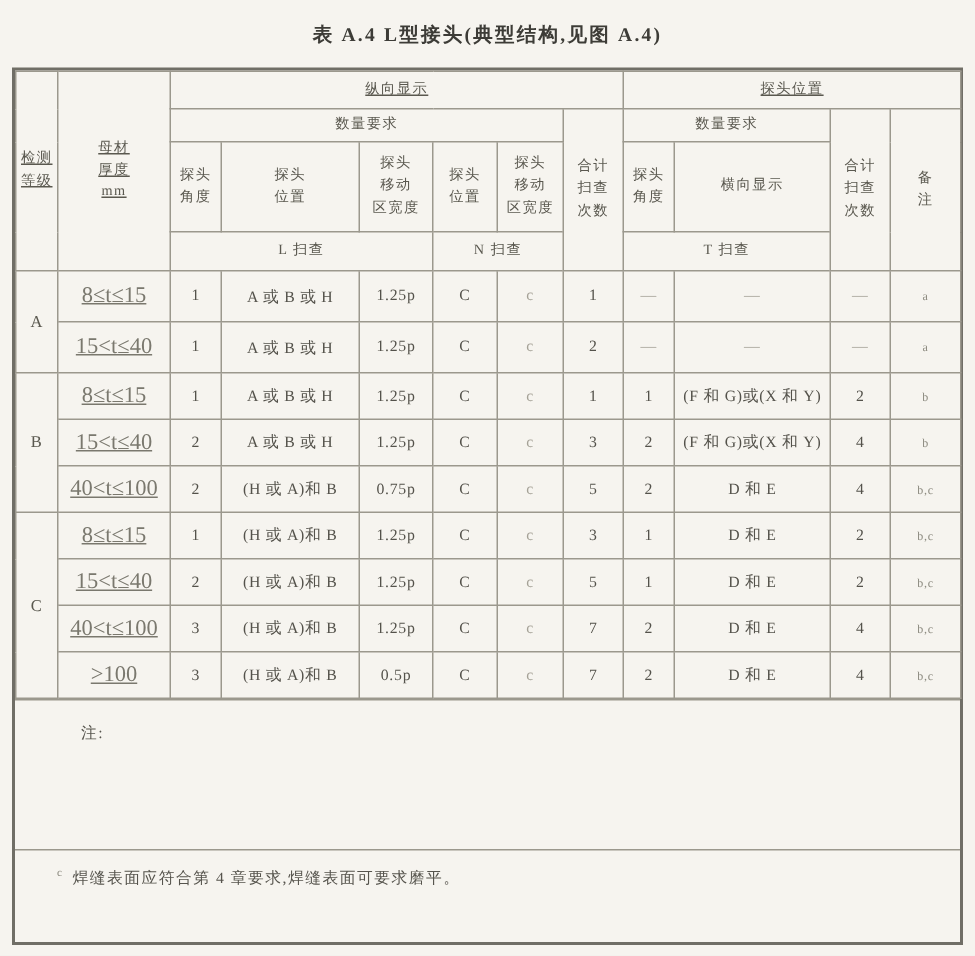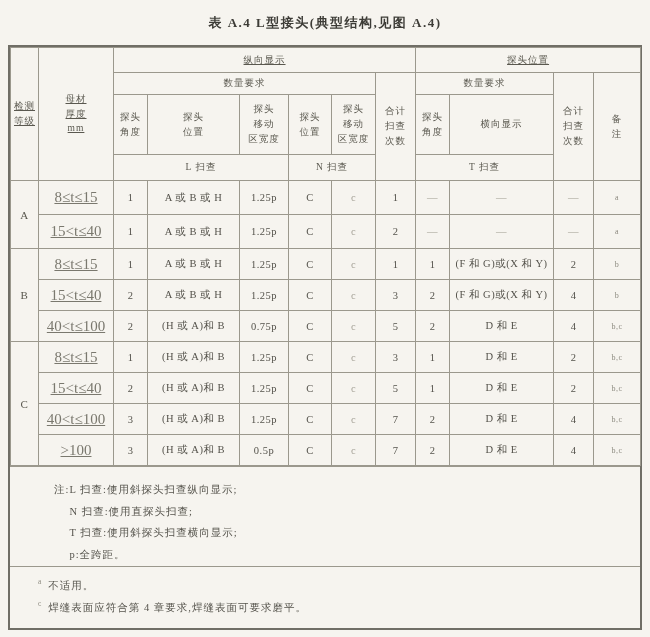--- a/index.html
+++ b/index.html
@@ -240,26 +240,19 @@
           <td>2</td>
           <td>D 和 E</td>
           <td>4</td>
           <td class="sm">b,c</td>
         </tr>
       </tbody>
     </table>
 
     <div class="notes">
       <span class="note-label">注:</span>
-      <div>
-        <div>L 扫查:使用斜探头扫查纵向显示;</div>
-        <div>N 扫查:使用直探头扫查;</div>
-        <div>T 扫查:使用斜探头扫查横向显示;</div>
-        <div>p:全跨距。</div>
-      </div>
     </div>
 
     <div class="footnotes">
-      <div class="footnote-line"><sup>a</sup><span>不适用。</span></div>
       <div class="footnote-line"><sup>c</sup><span>焊缝表面应符合第 4 章要求,焊缝表面可要求磨平。</span></div>
     </div>
   </div>
 </div>
 
 </body></html>

